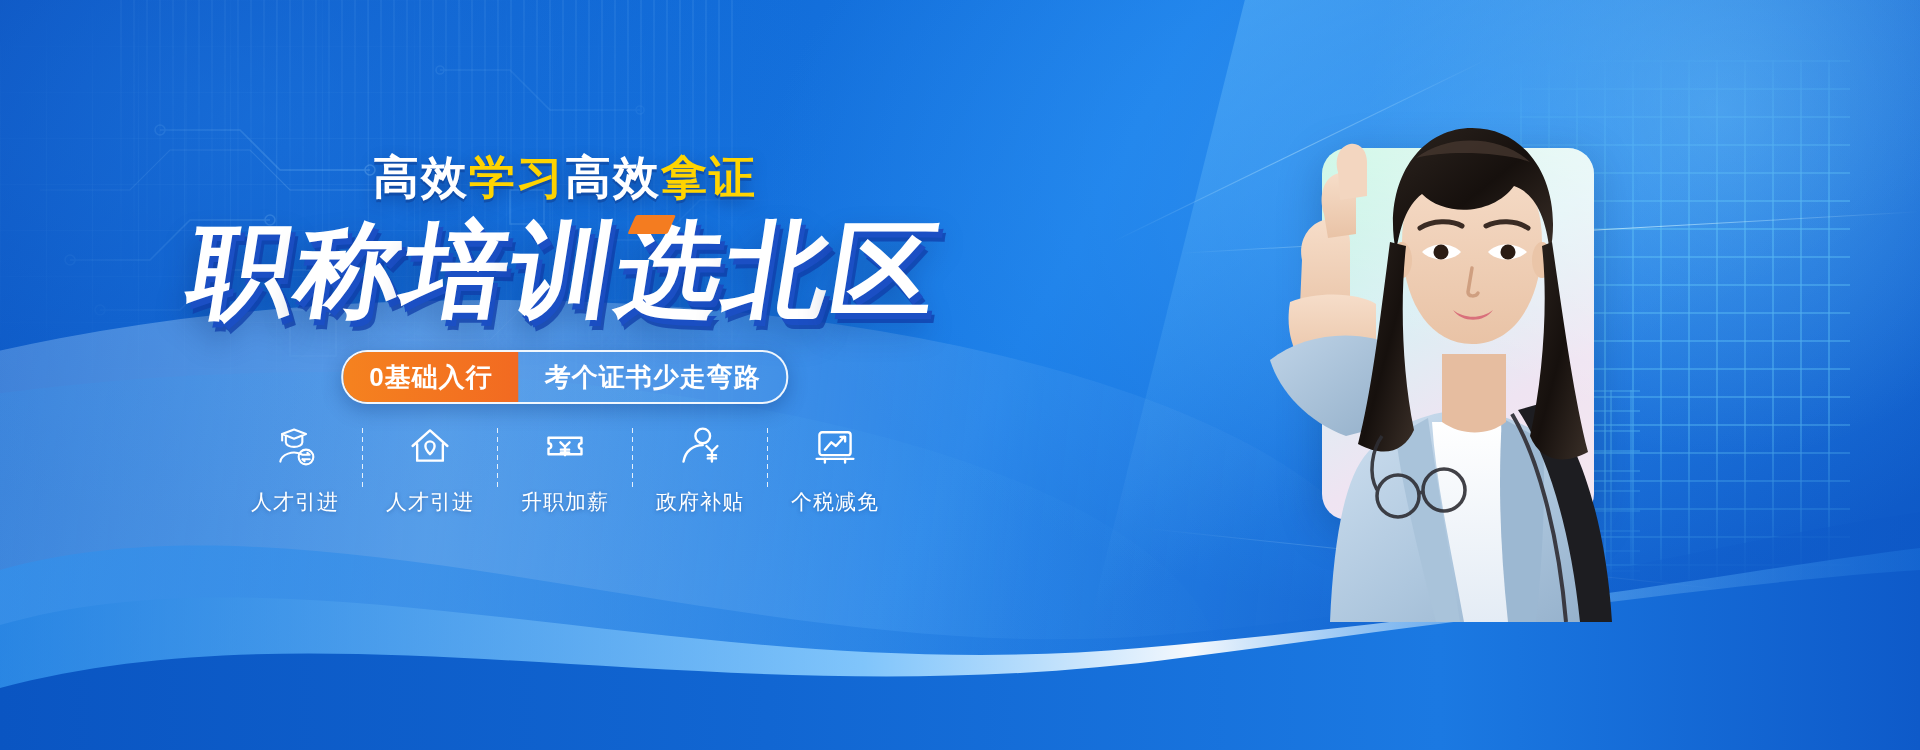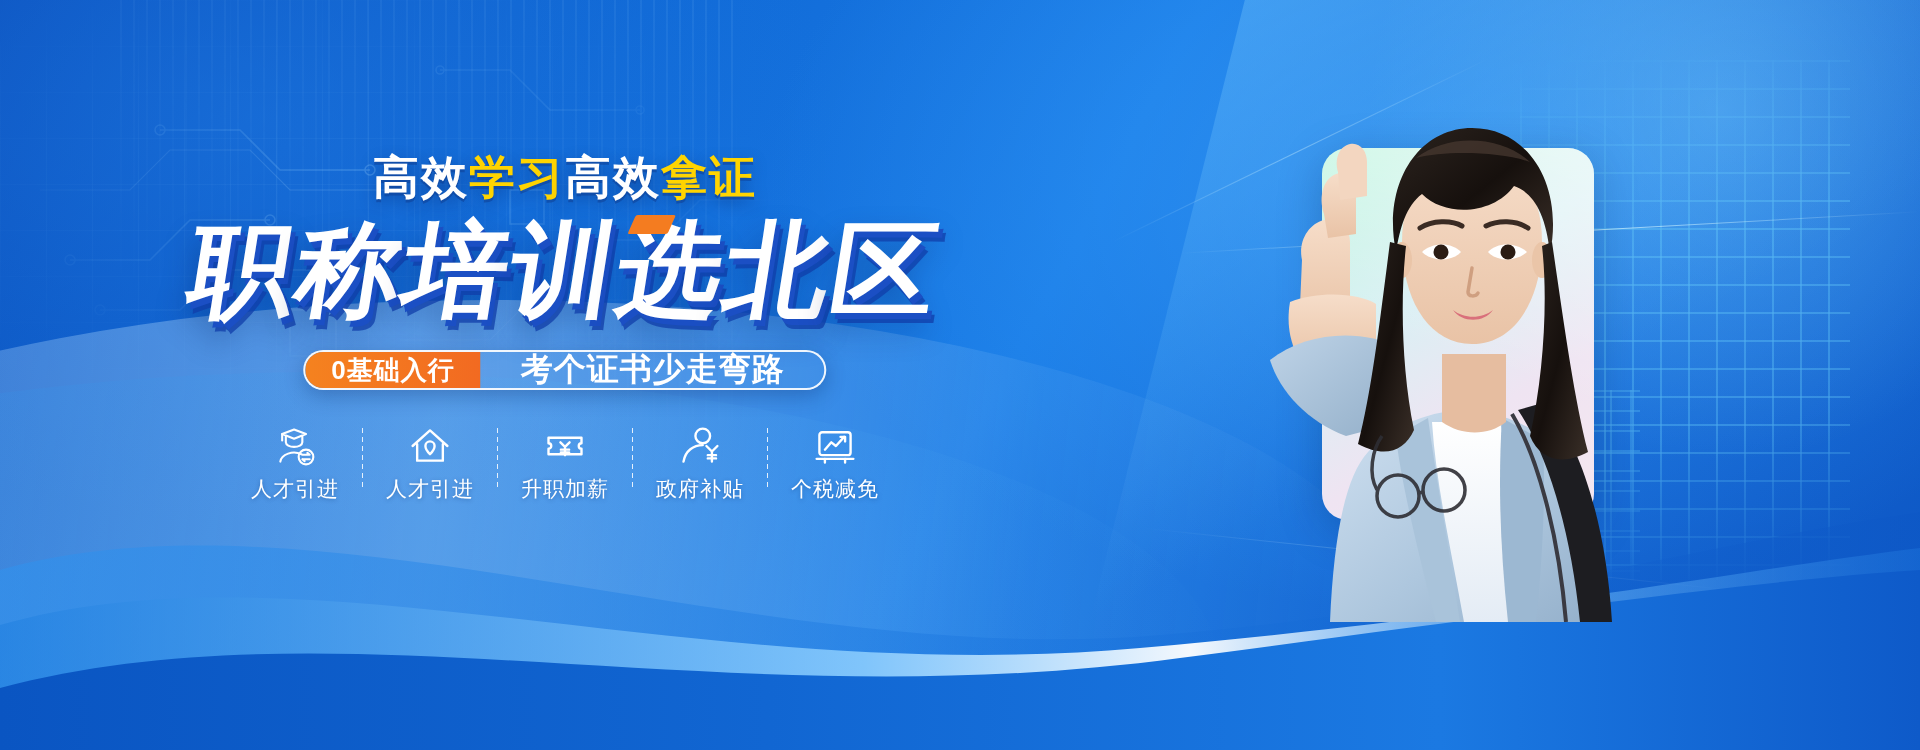--- a/index.html
+++ b/index.html
@@ -126,43 +126,43 @@
   }
   .headline .ch{position:relative;display:inline-block;}
   .headline .accent::before{
     content:"";position:absolute;left:6px;top:-3px;width:40px;height:19px;
     background:#f47c20;transform:skewX(-16deg);border-radius:2px;
   }
 
   
   .badge{
     position:absolute;left:50%;top:350px;transform:translateX(-50%);
-    display:flex;align-items:stretch;height:40px;
+    display:flex;align-items:stretch;height:54px;
     border:2px solid rgba(255,255,255,.92);border-radius:26px;overflow:hidden;
     box-shadow:0 6px 20px rgba(5,38,100,.30);
     background:rgba(255,255,255,.04);
   }
   .badge .seg-a{
     display:flex;align-items:center;justify-content:center;padding:0 26px;
     background:linear-gradient(90deg,#f5821f 0%,#f26a21 100%);
     color:#fff;font-size:26px;font-weight:700;letter-spacing:1px;white-space:nowrap;
   }
   .badge .seg-b{
-    display:flex;align-items:center;justify-content:center;padding:0 40px;
-    background:transparent;color:#ffffff;font-size:32px;font-weight:700;
+    display:flex;align-items:center;justify-content:center;padding:0 26px;
+    background:transparent;color:#ffffff;font-size:26px;font-weight:700;
     letter-spacing:1px;white-space:nowrap;
   }
 
   
   .features{
     position:absolute;left:50%;top:424px;transform:translateX(-50%);
     display:flex;align-items:flex-start;
   }
   .feature{
-    width:134px;display:flex;flex-direction:column;align-items:center;gap:7px;
+    width:134px;display:flex;flex-direction:column;align-items:center;gap:20px;
   }
   .feature .ficon{width:44px;height:44px;display:block;}
   .feature .flabel{
     color:#ffffff;font-size:21px;font-weight:400;letter-spacing:1px;white-space:nowrap;
     text-shadow:0 1px 4px rgba(5,40,100,.35);
   }
   .divider{
     width:1px;height:62px;margin-top:4px;align-self:flex-start;
     background-image:linear-gradient(to bottom, rgba(255,255,255,.85) 55%, rgba(255,255,255,0) 0%);
     background-size:1px 9px;background-repeat:repeat-y;

